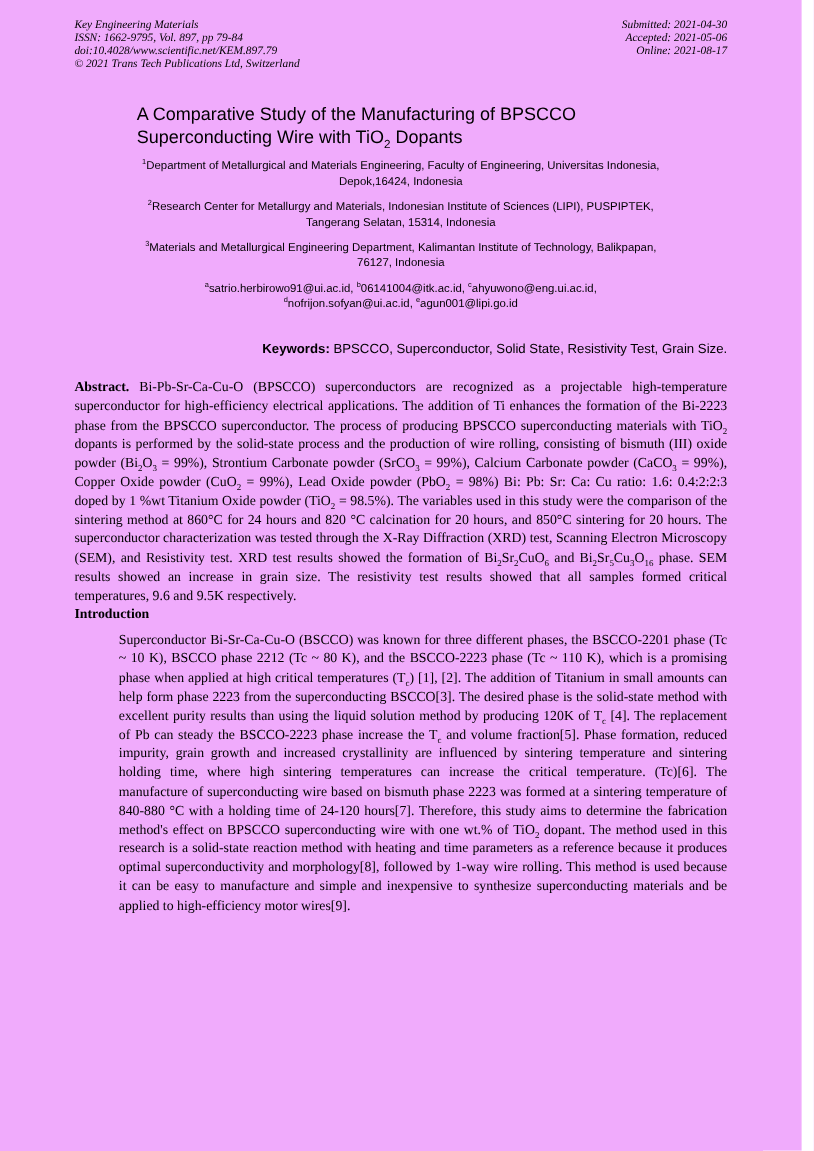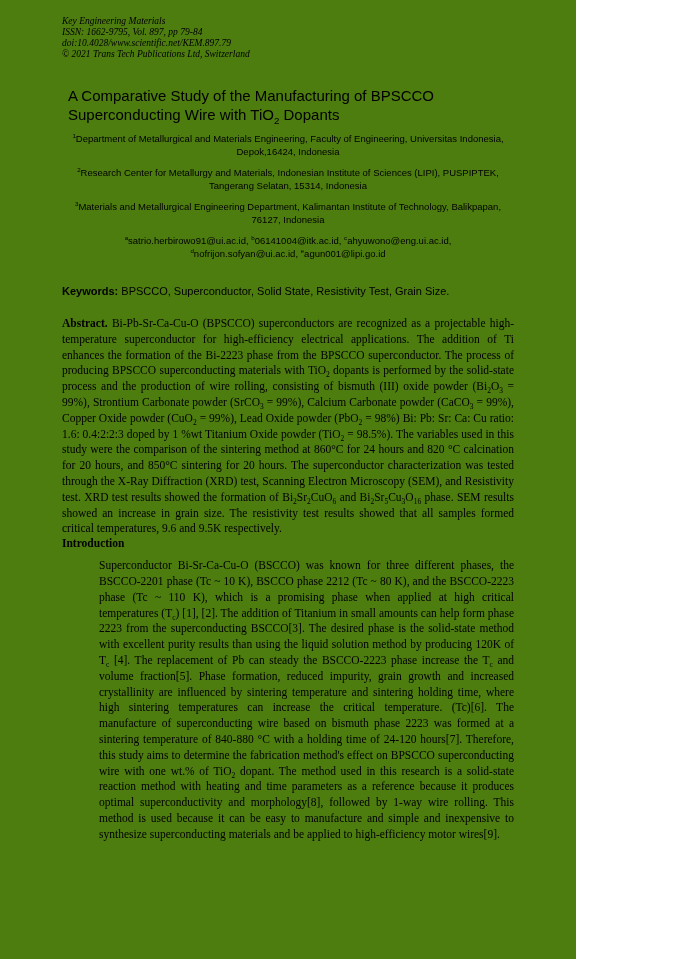--- a/index.html
+++ b/index.html
@@ -5,24 +5,24 @@
   * { margin: 0; padding: 0; box-sizing: border-box; }
   html, body { background: #ffffff; }
   body {
     width: 678px;
     height: 959px;
     font-family: "Liberation Serif", serif;
     color: #000000;
     -webkit-font-smoothing: antialiased;
   }
   .page {
-    width: 576px;
+    width: 668px;
     min-height: 959px;
     padding: 16px 62px 20px 62px;
-    background: #4d7c0f;
+    background: #f0abfc;
   }
   .meta {
     display: flex;
     justify-content: space-between;
     font-style: italic;
     font-size: 9.5px;
     line-height: 11px;
   }
   .meta-left div, .meta-right div { white-space: nowrap; }
   .meta-right { text-align: right; }
@@ -58,21 +58,21 @@
     text-align: center;
     max-width: 430px;
     margin: 9px auto 0 auto;
     word-break: break-word;
   }
   .keywords {
     font-family: "Liberation Sans", sans-serif;
     font-size: 11px;
     line-height: 14px;
     margin-top: 24px;
-    text-align: left;
+    text-align: right;
   }
   .keywords .kw-label { font-weight: bold; }
   .abstract, .body-text {
     font-size: 11.5px;
     line-height: 15.8px;
     text-align: justify;
     margin-top: 18px;
   }
   h2.section {
     font-family: "Liberation Serif", serif;
@@ -88,20 +88,25 @@
 
 <div class="page">
 
   <header class="meta">
     <div class="meta-left">
       <div>Key Engineering Materials</div>
       <div>ISSN: 1662-9795, Vol. 897, pp 79-84</div>
       <div>doi:10.4028/www.scientific.net/KEM.897.79</div>
       <div>© 2021 Trans Tech Publications Ltd, Switzerland</div>
     </div>
+    <div class="meta-right">
+      <div>Submitted: 2021-04-30</div>
+      <div>Accepted: 2021-05-06</div>
+      <div>Online: 2021-08-17</div>
+    </div>
   </header>
 
   <h1 class="title">A Comparative Study of the Manufacturing of BPSCCO Superconducting Wire with TiO<sub>2</sub> Dopants</h1>
 
 
   <p class="affil"><sup>1</sup>Department of Metallurgical and Materials Engineering, Faculty of Engineering, Universitas Indonesia, Depok,16424, Indonesia</p>
   <p class="affil"><sup>2</sup>Research Center for Metallurgy and Materials, Indonesian Institute of Sciences (LIPI), PUSPIPTEK, Tangerang Selatan, 15314, Indonesia</p>
   <p class="affil"><sup>3</sup>Materials and Metallurgical Engineering Department, Kalimantan Institute of Technology, Balikpapan, 76127, Indonesia</p>
 
   <p class="emails"><sup>a</sup>satrio.herbirowo91@ui.ac.id, <sup>b</sup>06141004@itk.ac.id, <sup>c</sup>ahyuwono@eng.ui.ac.id, <sup>d</sup>nofrijon.sofyan@ui.ac.id, <sup>e</sup>agun001@lipi.go.id</p>

